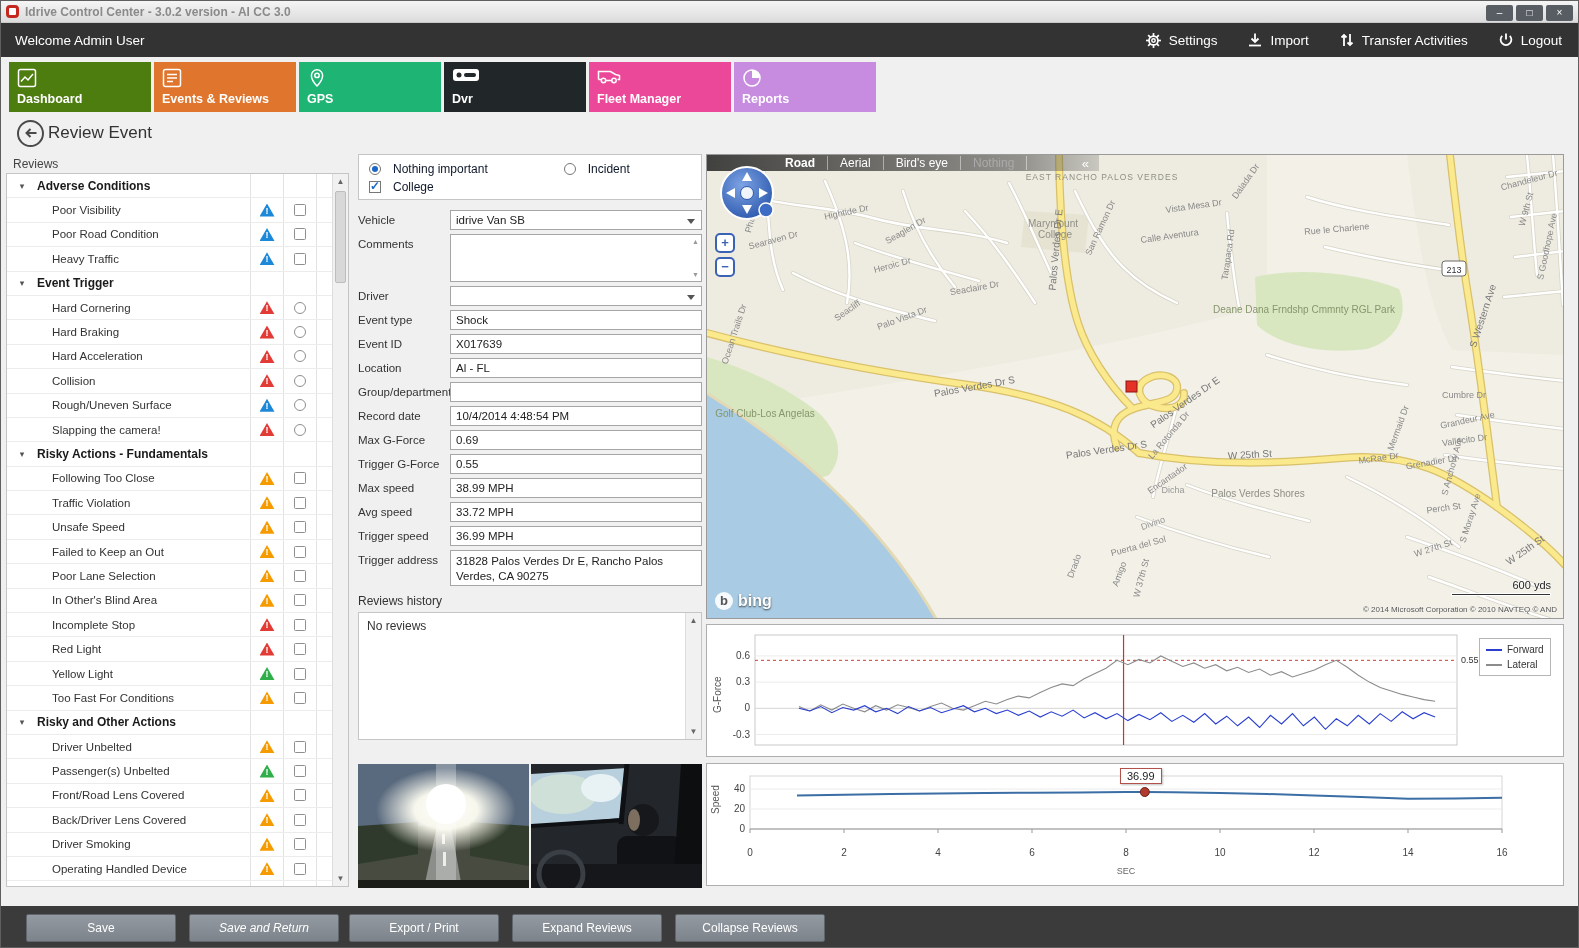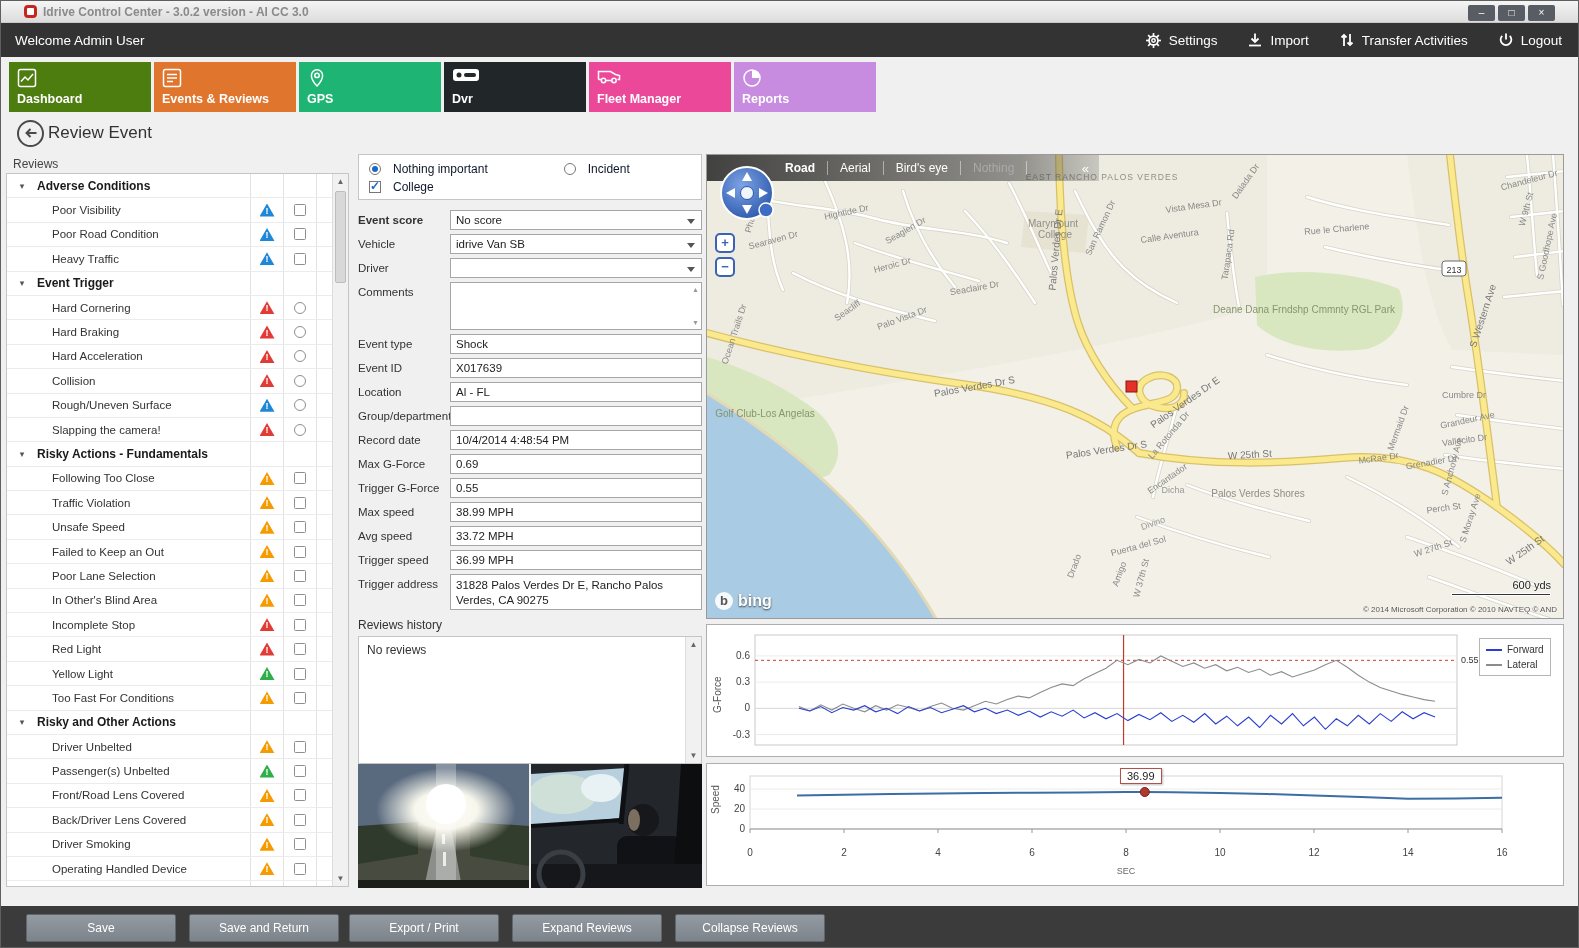--- a/index.html
+++ b/index.html
@@ -1,20 +1,20 @@
 <!DOCTYPE html>
 <html><head>
 <meta charset="utf-8">
 <style>
   * { box-sizing: border-box; margin: 0; padding: 0; }
   body { font-family: "Liberation Sans", sans-serif; background: #777; }
   .window { position: relative; width: 1579px; height: 948px; background: #f0f0f0; overflow: hidden; border: 1px solid #5f5f5f; }
 
   
-  .titlebar { position: absolute; left:0; top:0; right:0; height:22px; background: linear-gradient(#f5f5f5,#dcdcdc); display:flex; align-items:center; padding:0 23px; border-bottom:1px solid #c9c9c9; }
+  .titlebar { position: absolute; left:0; top:0; right:0; height:22px; background: linear-gradient(#f5f5f5,#dcdcdc); display:flex; align-items:center; padding:0 5px; border-bottom:1px solid #c9c9c9; }
   .t-icon { width:13px; height:13px; border-radius:4px; border:3px solid #c3271d; background:#fff; margin-right:6px; }
   .t-title { font-size:12px; font-weight:bold; color:#8a8a8a; flex:1; }
   .winbtn { display:inline-block; width:27px; height:16px; background:#585d63; border-radius:2px; color:#fff; font-size:10px; line-height:15px; text-align:center; margin-left:3px; }
 
   
   .menubar { position:absolute; left:0; top:22px; right:0; height:34px; background:#333; display:flex; align-items:center; color:#fff; }
   .welcome { font-size:13.5px; margin-left:14px; flex:1; }
   .hdr-actions { display:flex; align-items:center; padding-right:16px; }
   .hdr-item { display:flex; align-items:center; gap:7px; margin-left:30px; font-size:13.5px; cursor:default; }
   .hdr-icon { display:flex; align-items:center; }
@@ -76,21 +76,21 @@
   .histbox { position:relative; background:#fff; border:1px solid #c5c5c5; height:128px; }
   .hist-content { font-size:12px; color:#333; padding:6px 8px; }
 
   
   .videos { position:absolute; left:357px; top:763px; width:344px; height:124px; display:flex; gap:2px; }
   .vid { width:171px; height:124px; overflow:hidden; background:#222; }
 
   
   .map-panel { position:absolute; left:705px; top:153px; width:858px; height:465px; border:1px solid #9a9a9a; background:#f2f0e7; overflow:hidden; }
   .map-svg { position:absolute; left:0; top:0; font-family:"Liberation Sans",sans-serif; }
-  .map-topbar { position:absolute; left:0; top:0; width:392px; height:26px; background:linear-gradient(90deg, rgba(35,35,35,.85), rgba(70,70,70,.55) 80%, rgba(90,90,90,.25)); display:flex; align-items:center; padding-left:78px; color:#fff; font-size:12px; }
+  .map-topbar { position:absolute; left:0; top:0; width:392px; height:16px; background:linear-gradient(90deg, rgba(35,35,35,.85), rgba(70,70,70,.55) 80%, rgba(90,90,90,.25)); display:flex; align-items:center; padding-left:78px; color:#fff; font-size:12px; }
   .mt-item { margin-right:12px; padding-right:12px; border-right:1px solid rgba(255,255,255,.45); white-space:nowrap; }
   .mt-item.active { font-weight:bold; }
   .mt-item.dim { color:#aaa; }
   .mt-collapse { margin-left:auto; margin-right:10px; font-size:13px; }
   .compass { position:absolute; left:12px; top:10px; width:64px; height:64px; }
   .zoom-btn { position:absolute; left:8px; width:20px; height:20px; background:#fff; border:2px solid #3a62b5; border-radius:5px; color:#3a62b5; font-size:13px; font-weight:bold; text-align:center; line-height:16px; }
   .zoom-in { top:78px; } .zoom-out { top:102px; }
   .bing-logo { position:absolute; left:8px; bottom:8px; display:flex; align-items:center; gap:5px; color:#fff; font-weight:bold; font-size:16px; text-shadow:0 1px 2px rgba(0,0,0,.7); }
   .bing-b { width:18px; height:18px; border-radius:50%; background:rgba(255,255,255,.9); color:#555; font-size:13px; line-height:18px; text-align:center; font-weight:bold; text-shadow:none; }
   .map-scale { position:absolute; right:12px; bottom:22px; text-align:right; font-size:11px; color:#222; text-shadow:0 0 2px #fff,0 0 2px #fff; }
@@ -649,34 +649,30 @@
           </label>
         </div>
         <div class="opt-row">
           <label class="opt">
             <span class="check on"></span>
             <span>College</span>
           </label>
         </div>
       </div>
       <div class="f-row">
-        <span class="f-label bold">Event score</span>
-        <div class="ctrl sel"><span>No score</span><span class="sel-arrow"></span></div>
-      </div>
-      <div class="f-row">
         <span class="f-label">Vehicle</span>
         <div class="ctrl sel"><span>idrive Van SB</span><span class="sel-arrow"></span></div>
       </div>
       <div class="f-row">
+        <span class="f-label">Comments</span>
+        <div class="ctrl ta"><span></span><span class="mini-arrow" style="top: 3px;">▲</span><span class="mini-arrow" style="bottom: 3px;">▼</span></div>
+      </div>
+      <div class="f-row">
         <span class="f-label">Driver</span>
         <div class="ctrl sel"><span></span><span class="sel-arrow"></span></div>
-      </div>
-      <div class="f-row">
-        <span class="f-label">Comments</span>
-        <div class="ctrl ta"><span></span><span class="mini-arrow" style="top: 3px;">▲</span><span class="mini-arrow" style="bottom: 3px;">▼</span></div>
       </div>
       <div class="f-row">
         <span class="f-label">Event type</span>
         <div class="ctrl plain"><span>Shock</span></div>
       </div>
       <div class="f-row">
         <span class="f-label">Event ID</span>
         <div class="ctrl plain"><span>X017639</span></div>
       </div>
       <div class="f-row">
@@ -994,19 +990,19 @@
         <text x="419" y="110" font-size="9" fill="#666" text-anchor="middle" font-family="&quot;Liberation Sans&quot;,sans-serif">SEC</text>
         <text transform="translate(12,50) rotate(-90)" font-size="10" fill="#555" font-family="&quot;Liberation Sans&quot;,sans-serif">Speed</text>
         <polyline points="90.0,31.5 137.0,30.7 184.0,30.1 231.0,29.6 278.0,29.1 325.0,28.7 372.0,28.4 419.0,28.1 437.8,28.0 466.0,28.2 513.0,28.9 560.0,30.0 607.0,31.4 654.0,33.1 701.0,34.8 748.0,34.4 795.0,33.7" fill="none" stroke="#3a6ea5" stroke-width="2" stroke-linejoin="round"></polyline>
         <circle cx="437.8" cy="28.009999999999998" r="4.5" fill="#b03a2e" stroke="#6e241c"></circle>
       </svg>
     <div class="tooltip">36.99</div>
   </div>
 
   <div class="bottombar" id="bottombar">
       <div class="bb-btn" style="left: 25px;">Save</div>
-      <div class="bb-btn" style="left: 188px;">Save and Return</div>
+      <div class="bb-btn" style="left: 188px; font-style: italic;">Save and Return</div>
       <div class="bb-btn" style="left: 348px;">Export / Print</div>
       <div class="bb-btn" style="left: 511px;">Expand Reviews</div>
       <div class="bb-btn" style="left: 674px;">Collapse Reviews</div>
     </div>
 
 </div>
 
 </body></html>

